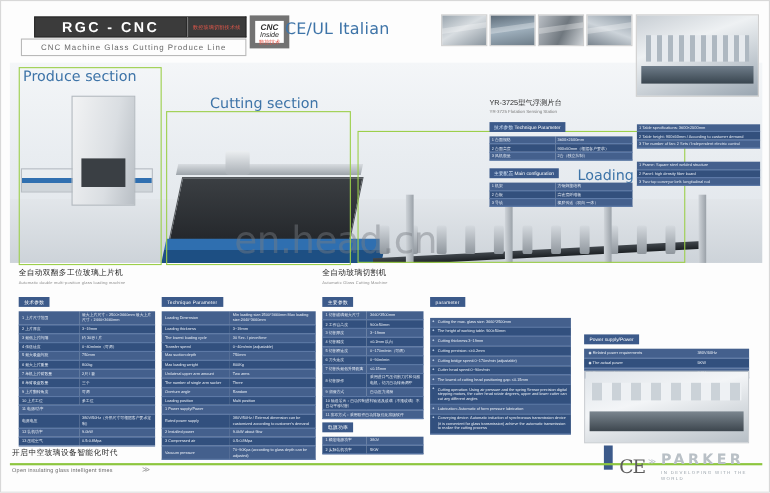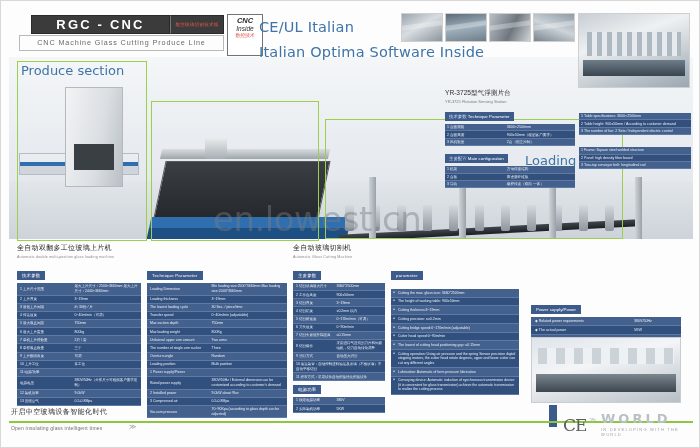--- a/index.html
+++ b/index.html
@@ -31,21 +31,21 @@
     display: flex; align-items: center; justify-content: center;
     border: 1px solid #2a2a2a; border-left: 1px solid #777;
   }
   .logo-sub {
     margin-top: 1px; border: 1px solid #b9b9b9;
     color: #6a6a6a; font-size: 7.2px; letter-spacing: .9px;
     text-align: center; padding: 2px 0 2.5px;
   }
   .cnc-badge {
     position: absolute; left: 226px; top: 13px;
-    width: 36px; height: 42px; border: 1px solid #737373;
+    width: 36px; height: 30px; border: 5px solid #737373;
     background: #fff; text-align: center; padding-top: 2px; line-height: 1.12;
   }
   .cnc-badge .b1 { font-size: 7.5px; font-weight: bold; font-style: italic; color: #2c2c2c; }
   .cnc-badge .b2 { font-size: 6.5px; font-style: italic; color: #2c2c2c; }
   .cnc-badge .b3 { font-size: 5px; color: #e3574a; letter-spacing: -.2px; }
 
   .head-title { position: absolute; left: 258px; top: 14px; }
   .head-title div {
     color: #3e74a8; font-size: 14.5px; letter-spacing: .2px; line-height: 25px;
     font-family: "DejaVu Sans", sans-serif;
@@ -283,53 +283,53 @@
       <div class="roller" style="left:214px"></div>
       <div class="roller" style="left:240px"></div>
       <div class="roller" style="left:266px"></div>
     </div>
     <div class="leg" style="left:360px"></div>
     <div class="leg" style="left:450px"></div>
     <div class="leg" style="left:540px"></div>
     <div class="leg" style="left:626px"></div>
   </div>
 
-  <div class="watermark">en.lowest.cn</div>
+  <div class="watermark">en.head.cn</div>
 
   <div class="logo-block">
     <div class="logo-row">
       <div class="logo-main">RGC - CNC</div>
       <div class="logo-cn">数控玻璃切割技术线</div>
     </div>
     <div class="logo-sub">CNC Machine Glass Cutting Produce Line</div>
   </div>
 
   <div class="cnc-badge">
     <div class="b1">CNC</div>
     <div class="b2">Inside</div>
     <div class="b3">数控技术</div>
   </div>
 
   <div class="head-title">
     <div>CE/UL Italian</div>
-    <div>Italian Optima Software Inside</div>
   </div>
 
   <div class="thumbs">
     <div class="thumb t1"></div>
     <div class="thumb t2"></div>
     <div class="thumb t3"></div>
     <div class="thumb t4"></div>
   </div>
   <div class="thumb-big"></div>
 
   <div class="callout co-break"></div>
   <div class="callout co-cut"></div>
   <div class="callout co-load"></div>
   <div class="co-label lb-break">Produce section</div>
+  <div class="co-label lb-cut">Cutting section</div>
   <div class="co-label lb-load">Loading section</div>
 
   <div class="rpanel">
     <div class="model-cn">YR-3725型气浮测片台</div>
     <div class="model-en">YR-3725 Flotation Sensing Station</div>
     <div class="bar-head">
       <span class="cn">技术参数</span>
       <span>Technique Parameter</span>
     </div>
     <table class="minitable">
@@ -642,17 +642,17 @@
   <div class="photo-br"></div>
 
   <div class="blue-tab"></div>
   <div class="footline"></div>
   <div class="foot-cn">开启中空玻璃设备智能化时代</div>
   <div class="foot-en">Open insulating glass intelligent times</div>
   <div class="foot-arrow">≫</div>
   <div class="ce">CE</div>
   <div class="parker">
     <div class="pkarrow">≫</div>
-    <div class="pk">WORLD</div>
+    <div class="pk">PARKER</div>
     <div class="pksub">IN DEVELOPING WITH THE WORLD</div>
   </div>
 
 </div>
 
 </body></html>

